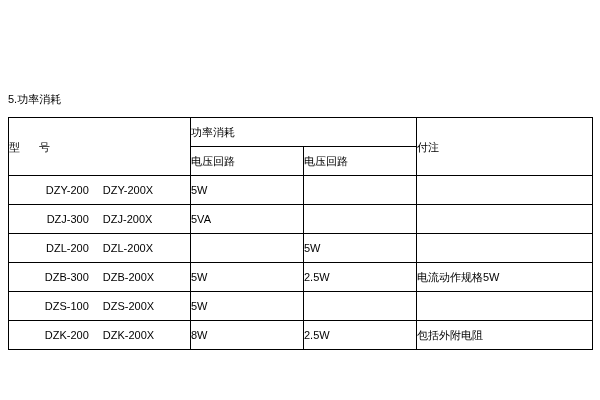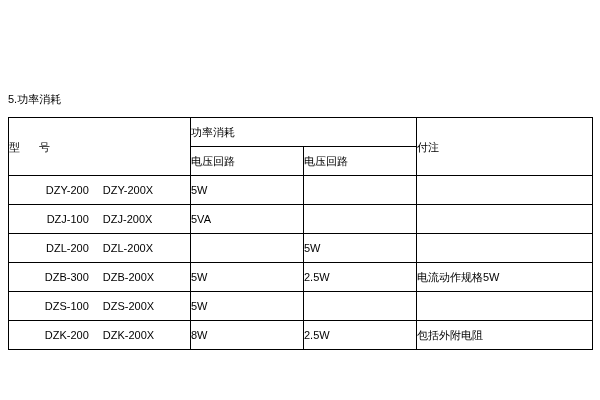--- a/index.html
+++ b/index.html
@@ -102,21 +102,21 @@
             </div>
           </td>
           <td>5W</td>
           <td></td>
           <td></td>
         </tr>
 
         <tr>
           <td>
             <div class="model-cell">
-              <span class="model-a">DZJ-100</span>
+              <span class="model-a">DZJ-300</span>
               <span class="model-b">DZJ-200X</span>
             </div>
           </td>
           <td>5VA</td>
           <td></td>
           <td></td>
         </tr>
 
         <tr>
           <td>

